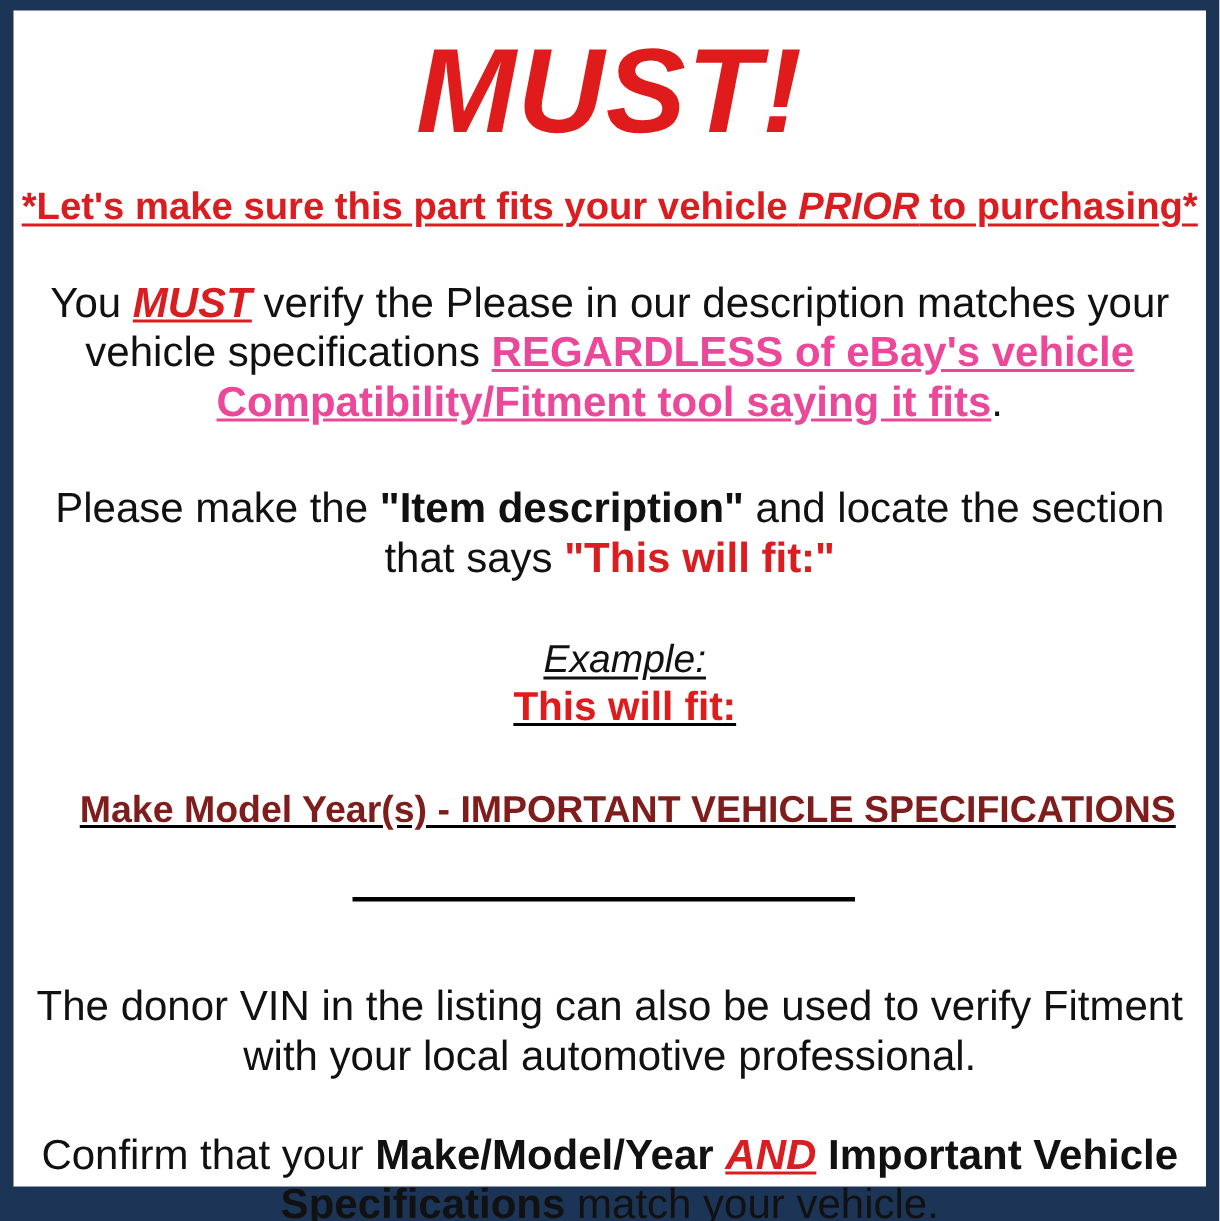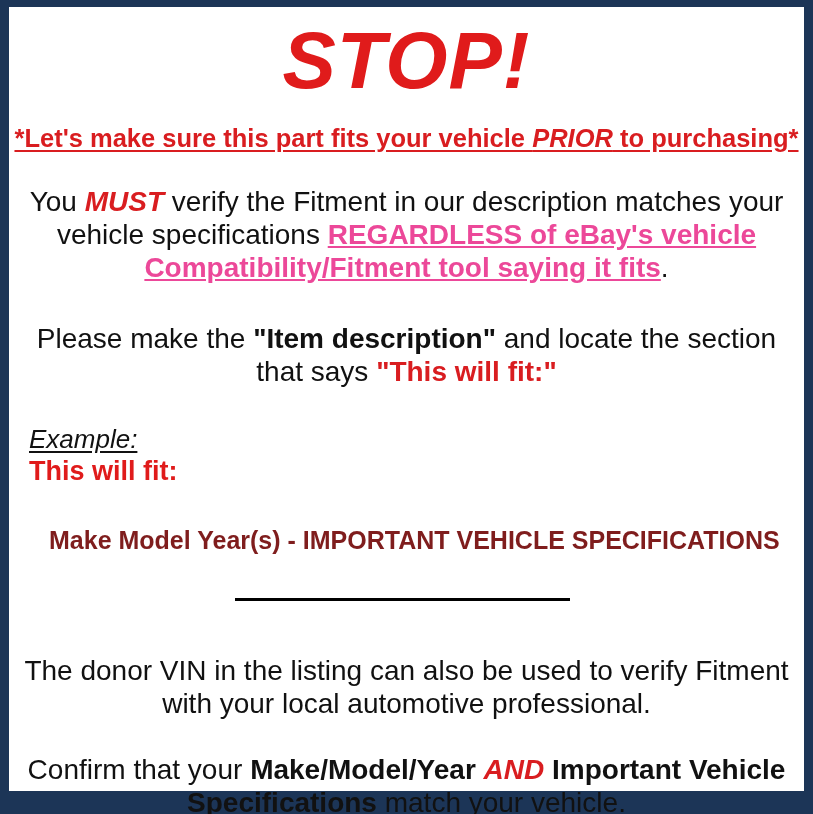--- a/index.html
+++ b/index.html
@@ -80,30 +80,32 @@
   .red-bu {
     color: #ec4899;
     font-weight: bold;
     text-decoration: underline;
     text-underline-offset: 2px;
   }
   .red-biu {
     color: #d91d20;
     font-weight: bold;
     font-style: italic;
+    text-decoration: underline;
     text-underline-offset: 2px;
   }
   .blk-b {
     font-weight: bold;
     color: #111111;
   }
   .example-block {
-    text-align: left;
+    text-align: center;
     padding-left: 20px;
     padding-top: 36px;
+    text-decoration: underline;
   }
   .example-label {
     color: #111111;
     font-style: italic;
     font-size: 26px;
     line-height: 1.1;
     text-decoration: underline;
     text-underline-offset: 3px;
     margin: 0;
     display: inline-block;
@@ -147,25 +149,25 @@
     margin: 0;
     padding-top: 28px;
   }
 </style>
 </head>
 <body>
 
 <div id="page">
   <div id="inner">
 
-    <div class="stop-title">STOP!</div>
+    <div class="stop-title">MUST!</div>
 
     <div class="subtitle"><span>*Let's make sure this part fits your vehicle </span><span class="ital">PRIOR</span><span> to purchasing*</span></div>
 
-    <div class="para p1"><span>You </span><span class="red-biu">MUST</span><span> verify the Fitment in our description matches your vehicle specifications </span><span class="red-bu">REGARDLESS of eBay's vehicle Compatibility/Fitment tool saying it fits</span><span>.</span></div>
+    <div class="para p1"><span>You </span><span class="red-biu">MUST</span><span> verify the Please in our description matches your vehicle specifications </span><span class="red-bu">REGARDLESS of eBay's vehicle Compatibility/Fitment tool saying it fits</span><span>.</span></div>
 
     <div class="para p2"><span>Please make the </span><span class="blk-b">"Item description"</span><span> and locate the section that says </span><span class="red-b">"This will fit:"</span></div>
 
     <div class="example-block">
       <div><span class="example-label">Example:</span></div>
       <div class="example-fit">This will fit:</div>
       <div class="example-spec">Make Model Year(s) - IMPORTANT VEHICLE SPECIFICATIONS</div>
     </div>
 
     <div class="divider-wrap">

